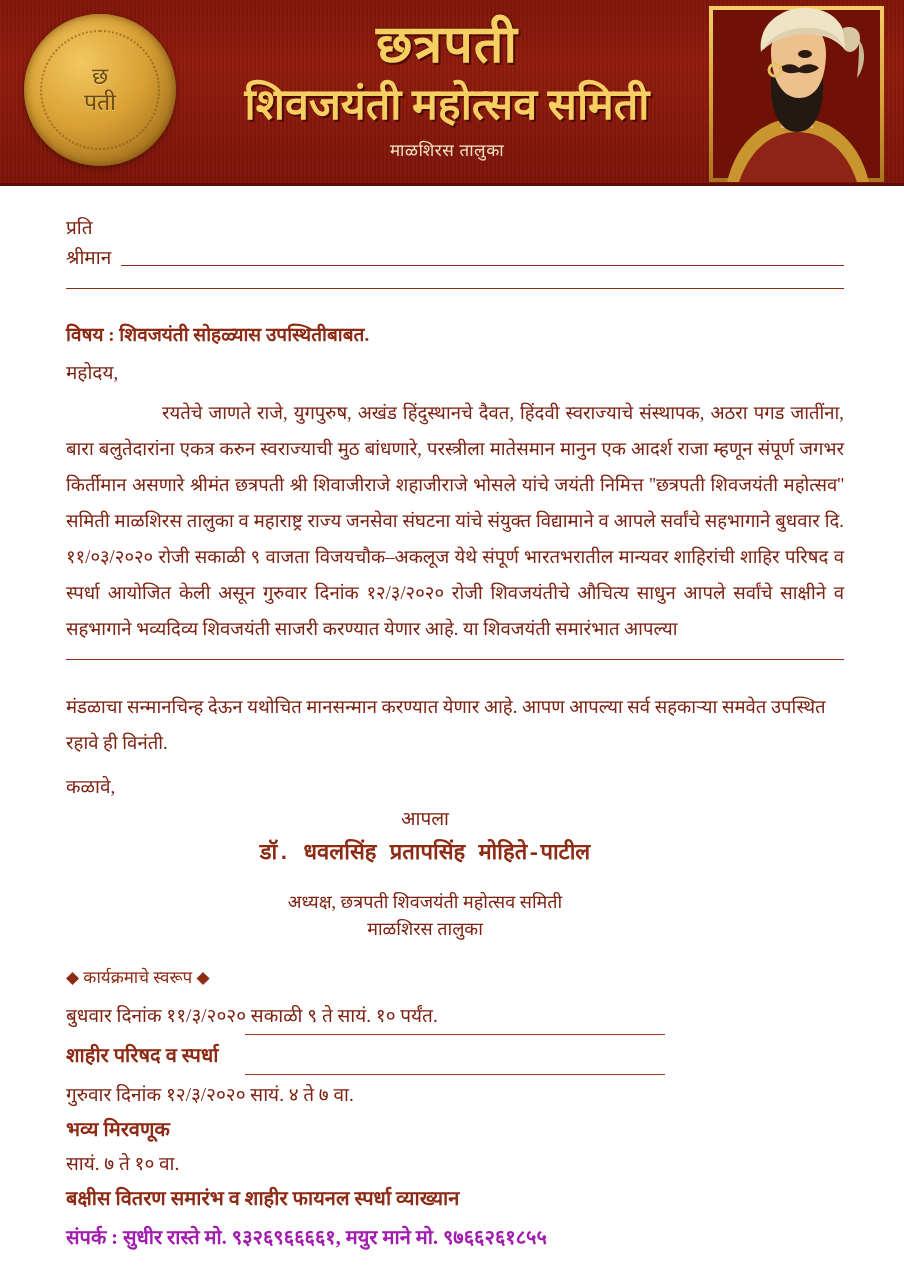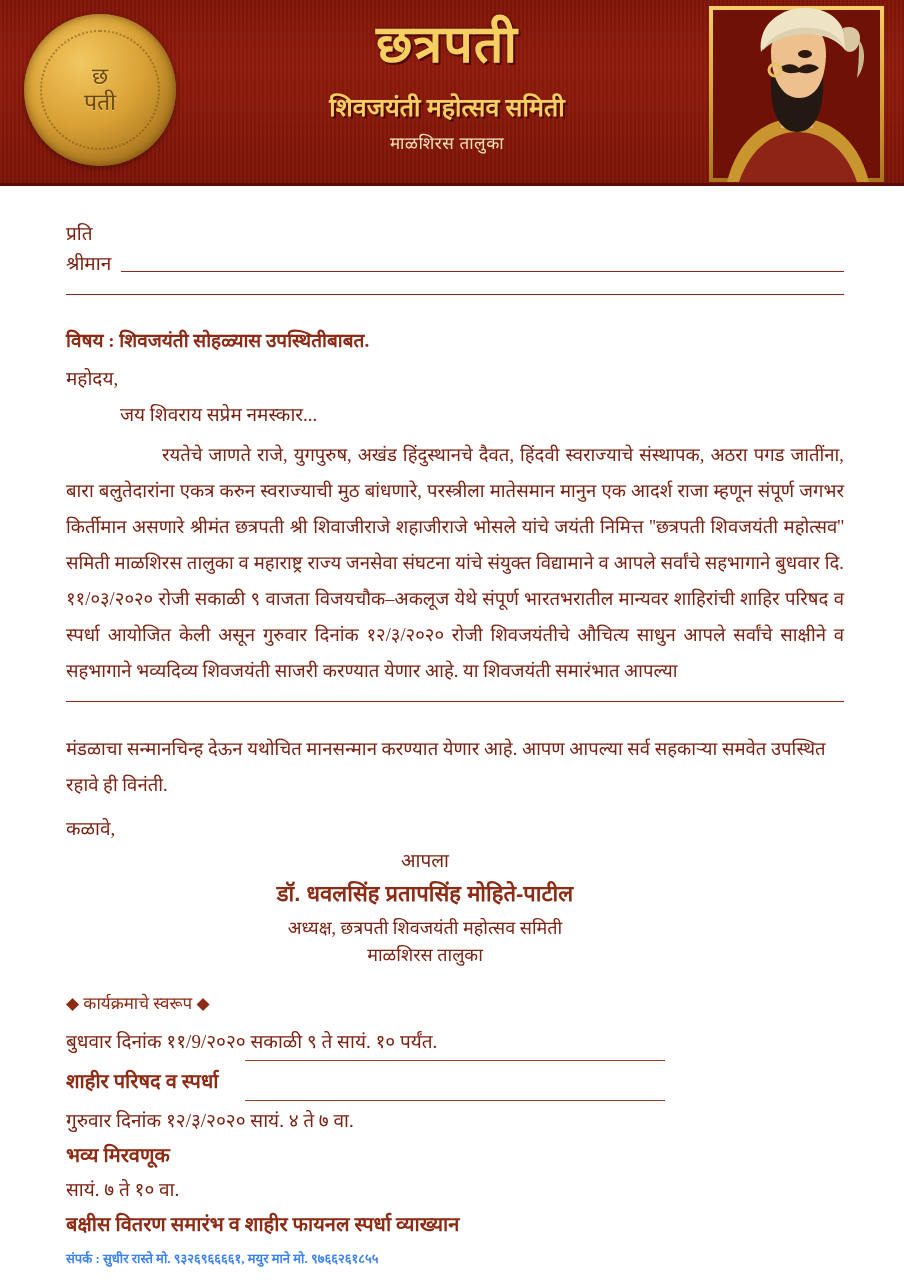--- a/index.html
+++ b/index.html
@@ -78,43 +78,43 @@
     font-family: "Liberation Serif", serif;
     font-size: 52px;
     line-height: 1.05;
     font-weight: 700;
     color: #f6cf63;
     text-shadow: 2px 2px 0 #4d0a03, 0 0 3px rgba(0,0,0,0.5);
     letter-spacing: 1px;
   }
   .head-title-2 {
     font-family: "Liberation Serif", serif;
-    font-size: 25px;
+    font-size: 43px;
     line-height: 1.2;
-    margin-top: 20px;
+    margin-top: 6px;
     font-weight: 700;
     color: #f6cf63;
     text-shadow: 2px 2px 0 #4d0a03;
   }
   .head-title-3 {
     font-family: "Liberation Sans", sans-serif;
     font-size: 17px;
     margin-top: 8px;
     color: #f0e2bc;
     letter-spacing: 0.5px;
   }
 
   
   .body-wrap {
     flex: 1 1 auto;
     padding: 28px 60px 0 66px;
     color: #7a1d0c;
     position: relative;
   }
-  .salute-block { margin-top: 6px; }
+  .salute-block { }
   .salute-row {
     display: flex;
     align-items: flex-end;
     gap: 10px;
     margin-bottom: 18px;
   }
   .salute-label {
     font-family: "Liberation Serif", serif;
     font-size: 19px;
     color: #7d2110;
@@ -180,25 +180,25 @@
     margin-top: 6px;
     margin-right: 60px;
   }
   .sign-apla {
     font-family: "Liberation Serif", serif;
     font-size: 19px;
     color: #7d2110;
     margin-bottom: 4px;
   }
   .sign-name {
-    font-family: Liberation Sans, sans-serif;
+    font-family: Liberation Mono, monospace;
     font-size: 22px;
     font-weight: 700;
     color: #8e2b14;
-    margin-bottom: 8px;
+    margin-bottom: 23px;
   }
   .sign-role, .sign-taluka {
     font-family: "Liberation Serif", serif;
     font-size: 18px;
     color: #7d2110;
     line-height: 1.5;
   }
 
   
   .program {
@@ -221,22 +221,22 @@
     font-size: 20px;
     color: #8e2b14;
   }
   .prog-sep {
     width: 420px;
     margin: 2px auto;
     border-top: 1.2px solid #9b3a22;
   }
   .contact {
     font-family: "Liberation Serif", serif;
-    font-size: 13px;
-    color: #3b82f6;
+    font-size: 20px;
+    color: #a21caf;
     margin-top: 8px;
     font-weight: 600;
   }
 </style>
 </head>
 <body>
 
 <div class="page">
 
   <div class="header">
@@ -298,40 +298,39 @@
         <span class="salute-label">श्रीमान</span>
         <span class="rule-line"></span>
       </div>
       <div class="salute-row">
         <span class="rule-line"></span>
       </div>
     </div>
 
     <div class="subject">विषय : शिवजयंती सोहळ्यास उपस्थितीबाबत.</div>
     <div class="mahoday">महोदय,</div>
-    <div class="greet">जय शिवराय सप्रेम नमस्कार...</div>
 
     <p class="para">रयतेचे जाणते राजे, युगपुरुष, अखंड हिंदुस्थानचे दैवत, हिंदवी स्वराज्याचे संस्थापक, अठरा पगड जातींना, बारा बलुतेदारांना एकत्र करुन स्वराज्याची मुठ बांधणारे, परस्त्रीला मातेसमान मानुन एक आदर्श राजा म्हणून संपूर्ण जगभर किर्तीमान असणारे श्रीमंत छत्रपती श्री शिवाजीराजे शहाजीराजे भोसले यांचे जयंती निमित्त ''छत्रपती शिवजयंती महोत्सव'' समिती माळशिरस तालुका व महाराष्ट्र राज्य जनसेवा संघटना यांचे संयुक्त विद्यामाने व आपले सर्वांचे सहभागाने बुधवार दि. ११/०३/२०२० रोजी सकाळी ९ वाजता विजयचौक–अकलूज येथे संपूर्ण भारतभरातील मान्यवर शाहिरांची शाहिर परिषद व स्पर्धा आयोजित केली असून गुरुवार दिनांक १२/३/२०२० रोजी शिवजयंतीचे औचित्य साधुन आपले सर्वांचे साक्षीने व सहभागाने भव्यदिव्य शिवजयंती साजरी करण्यात येणार आहे. या शिवजयंती समारंभात आपल्या</p>
 
     <hr class="hr-main">
 
     <p class="para2">मंडळाचा सन्मानचिन्ह देऊन यथोचित मानसन्मान करण्यात येणार आहे. आपण आपल्या सर्व सहकाऱ्या समवेत उपस्थित रहावे ही विनंती.</p>
     <div class="kalave">कळावे,</div>
 
     <div class="sign-block">
       <div class="sign-apla">आपला</div>
       <div class="sign-name">डॉ. धवलसिंह प्रतापसिंह मोहिते-पाटील</div>
       <div class="sign-role">अध्यक्ष, छत्रपती शिवजयंती महोत्सव समिती</div>
       <div class="sign-taluka">माळशिरस तालुका</div>
     </div>
 
     <div class="program">
       <div class="prog-head">◆ कार्यक्रमाचे स्वरूप ◆</div>
 
-      <div class="prog-line">बुधवार दिनांक ११/9/२०२० सकाळी ९ ते सायं. १० पर्यंत.</div>
+      <div class="prog-line">बुधवार दिनांक ११/३/२०२० सकाळी ९ ते सायं. १० पर्यंत.</div>
       <div class="prog-sep"></div>
       <div class="prog-line bold">शाहीर परिषद व स्पर्धा</div>
       <div class="prog-sep"></div>
       <div class="prog-line">गुरुवार दिनांक १२/३/२०२० सायं. ४ ते ७ वा.</div>
       <div class="prog-line bold">भव्य मिरवणूक</div>
       <div class="prog-line">सायं. ७ ते १० वा.</div>
       <div class="prog-line bold">बक्षीस वितरण समारंभ व शाहीर फायनल स्पर्धा व्याख्यान</div>
 
       <div class="contact">संपर्क : सुधीर रास्ते मो. ९३२६९६६६६१, मयुर माने मो. ९७६६२६१८५५</div>
     </div>

